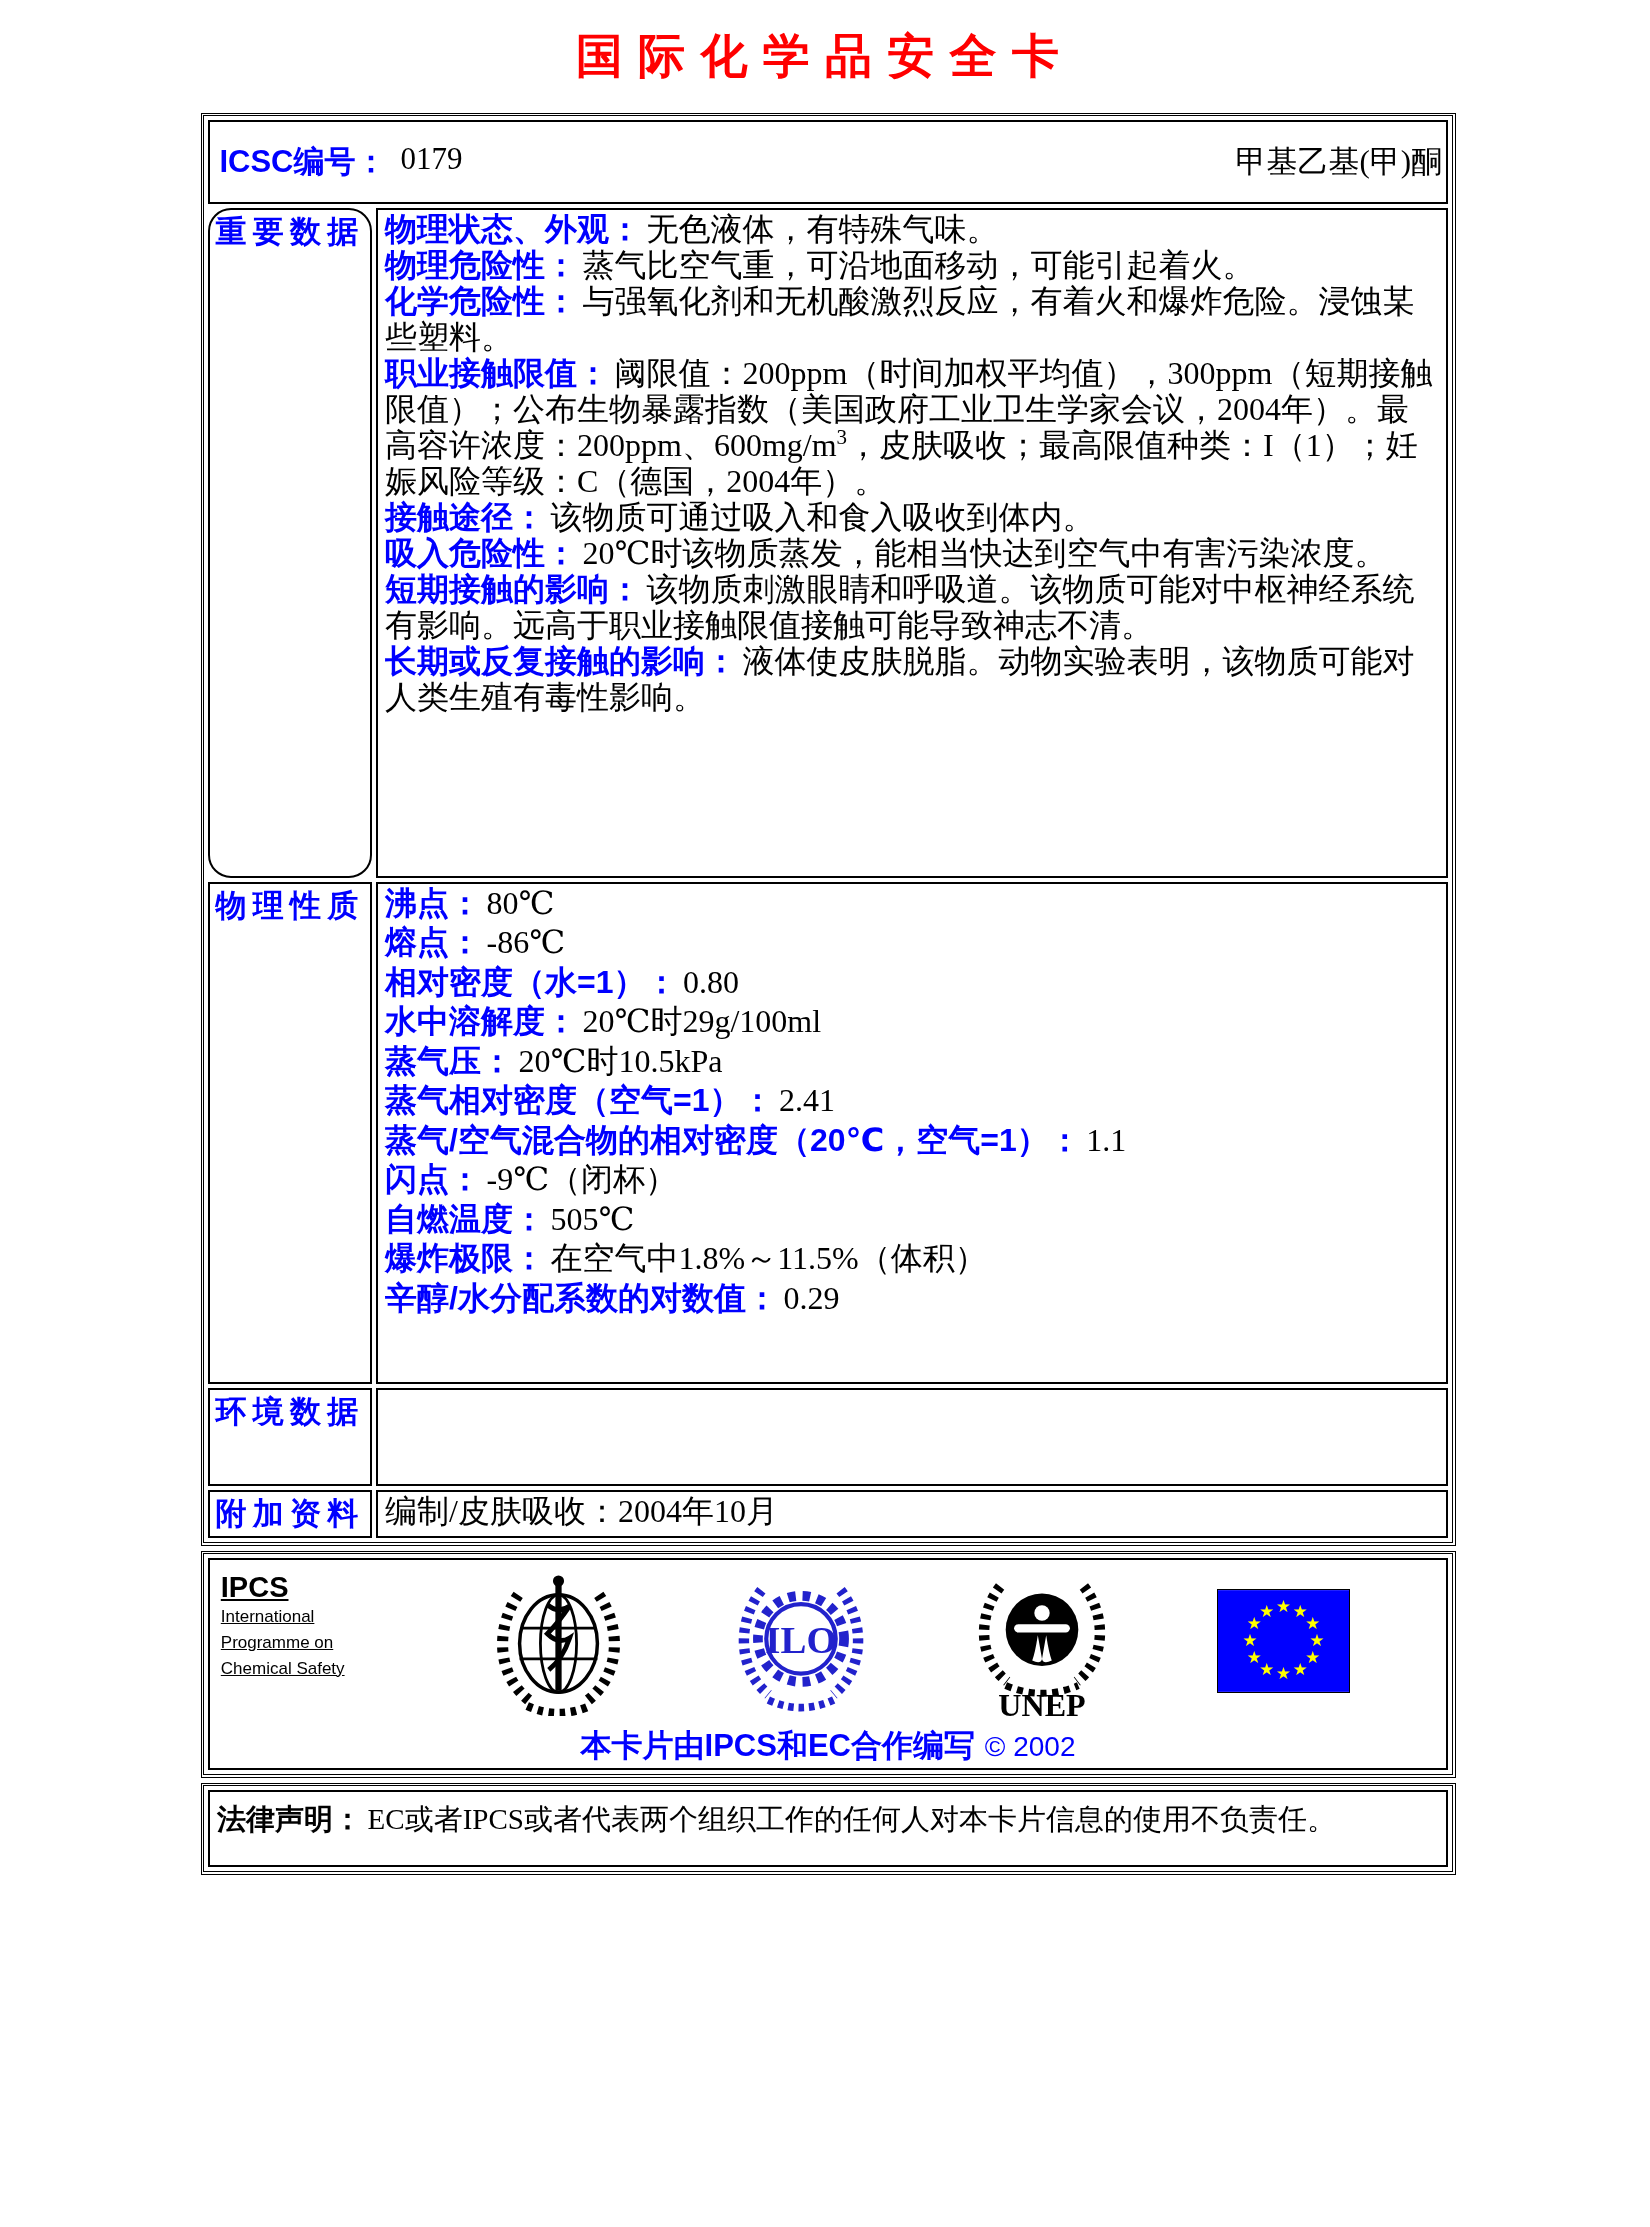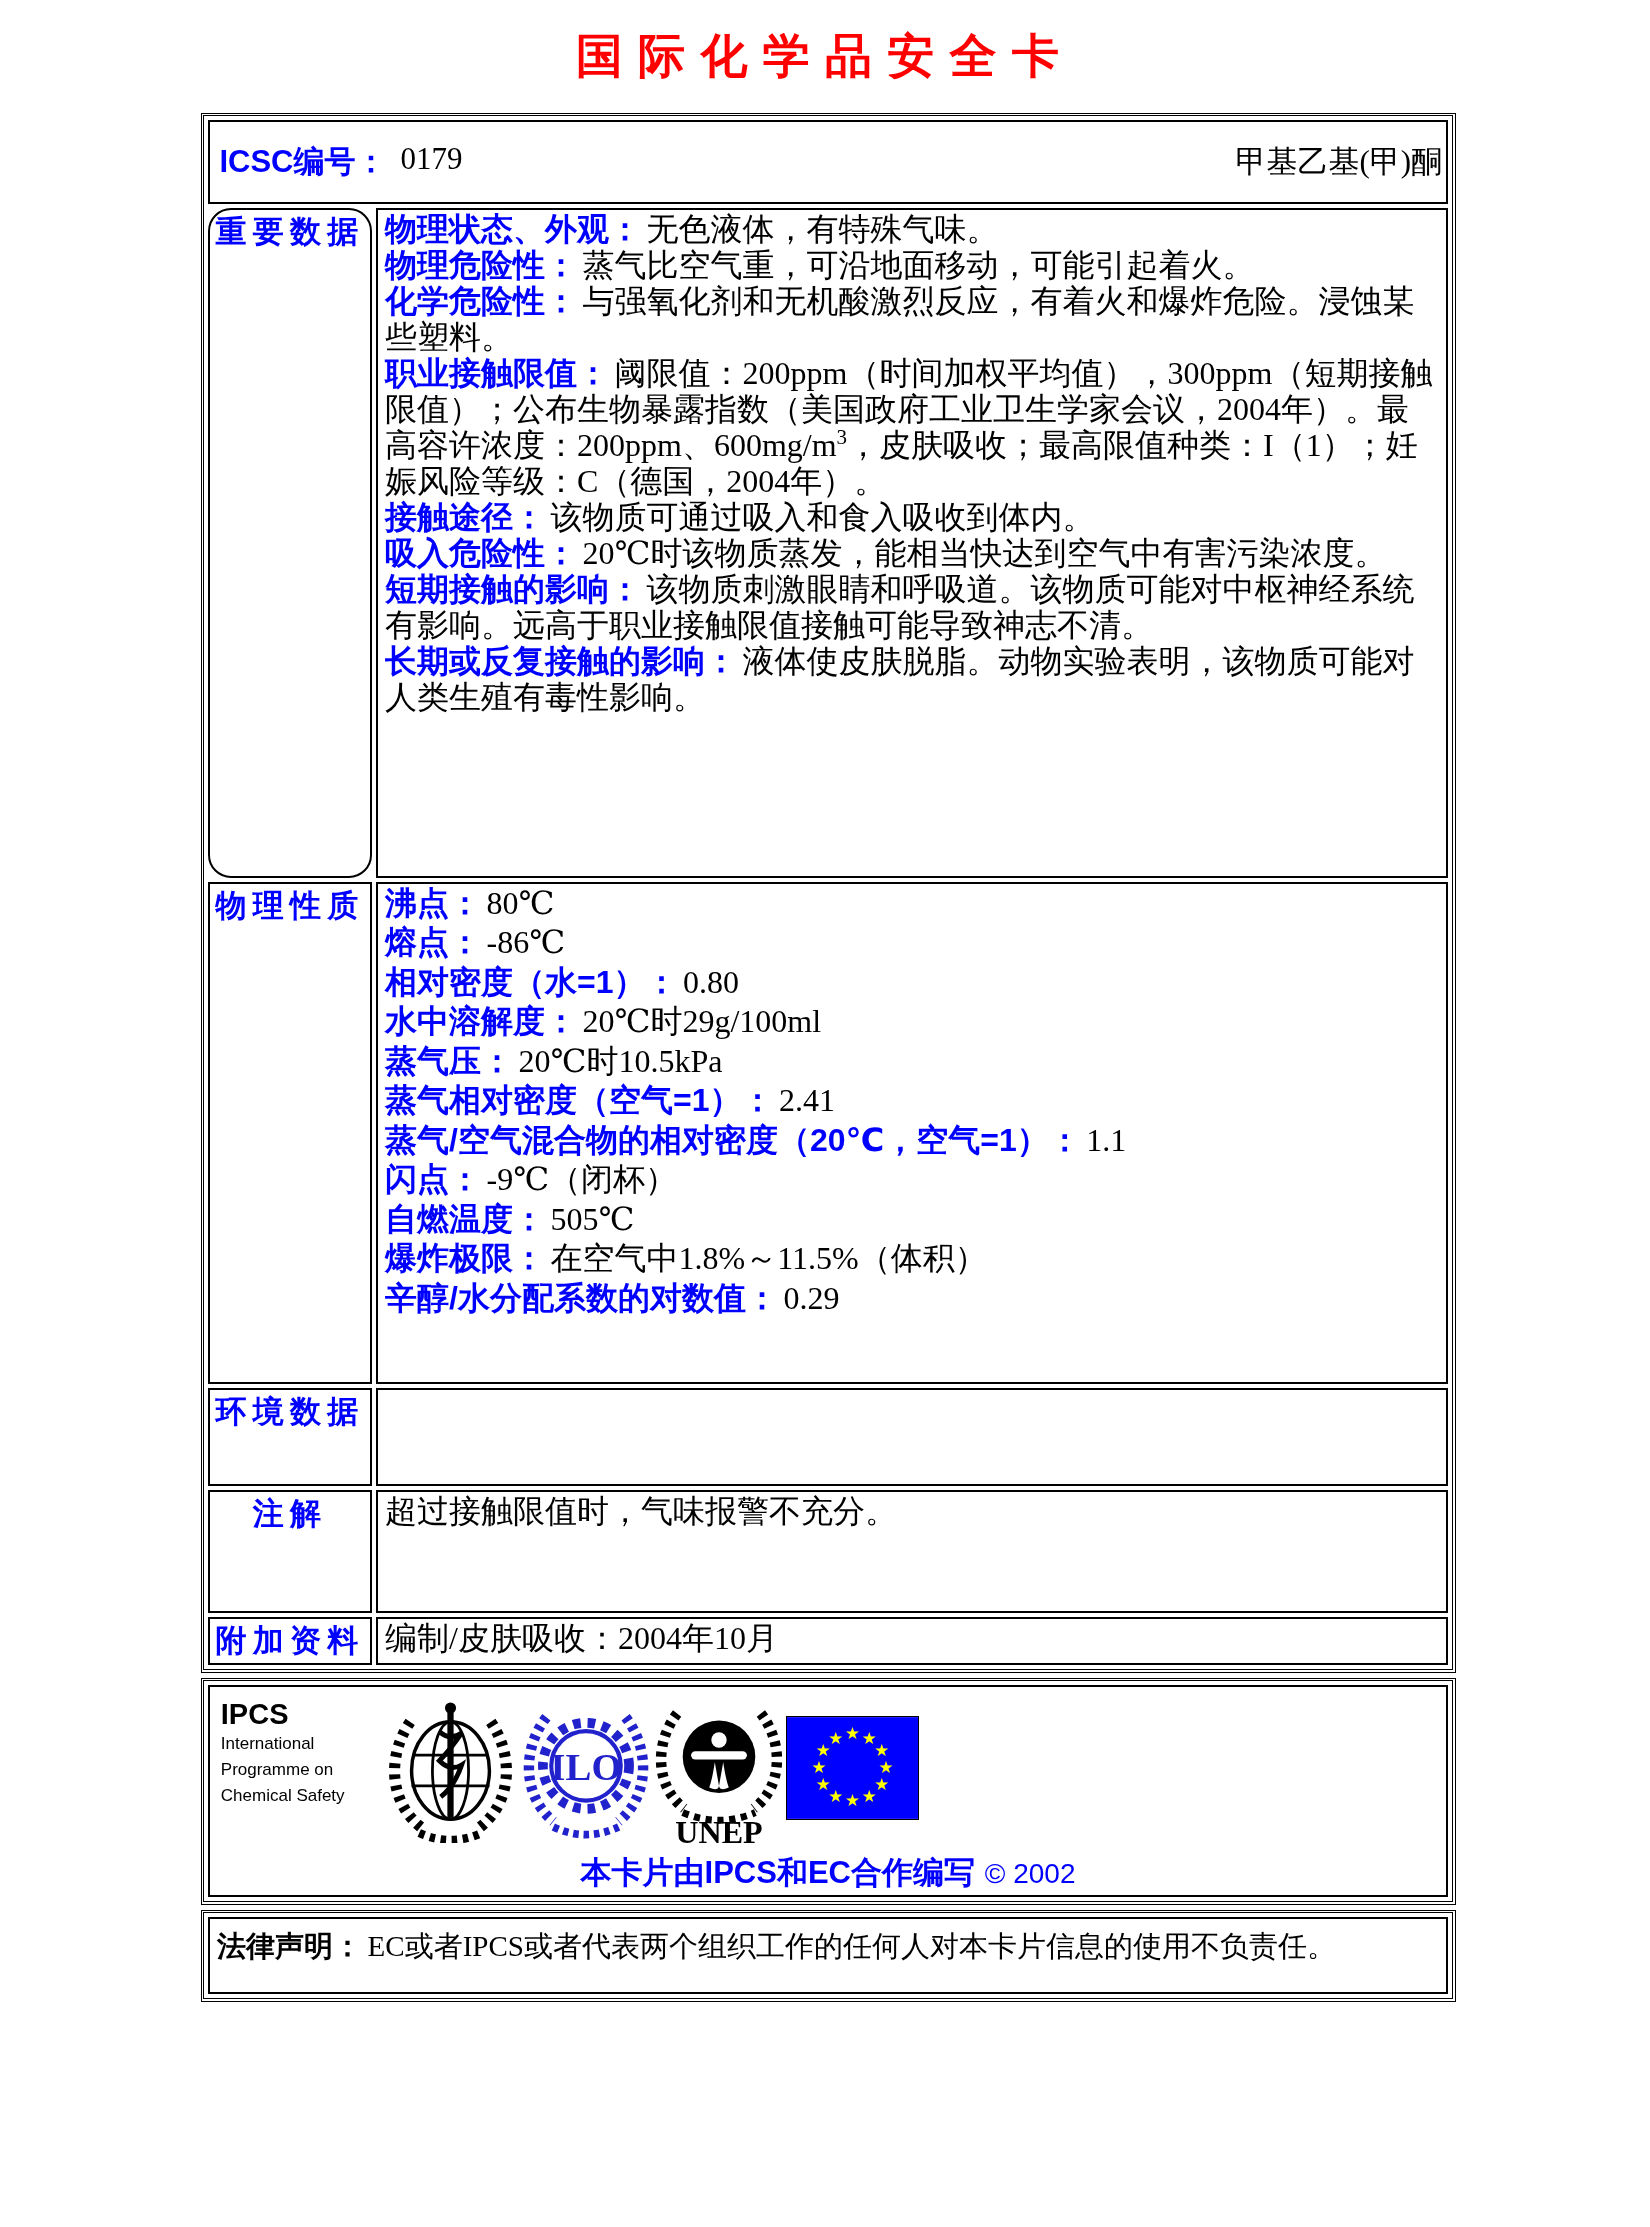--- a/index.html
+++ b/index.html
@@ -44,22 +44,23 @@
   .icsc-left { display:flex; align-items:flex-start; }
   .icsc-num { margin-left:8.4px; }
   .chem-name { font-size:31px; }
 
   .prop-line { margin:0 0 3.5px 0; }
   .imp-item { margin:0; }
 
   
   .logos-cell { height:176px; }
   .logo-row {
-    display:flex; align-items:flex-start;
+    display:flex; justify-content:space-between; align-items:flex-start;
     padding:9.8px 95px 0 9.8px;
+    text-decoration:underline;
   }
   .ipcs-block { width:160px; font-family:"Liberation Sans","DejaVu Sans",sans-serif; }
   .ipcs-title { font-weight:bold; font-size:29px; line-height:33px; }
   .ipcs-line { font-size:17px; line-height:26px; }
   .copyright-line {
     text-align:center; margin-top:2.8px; color:#0000ff;
     font-family:"Liberation Sans","DejaVu Sans",sans-serif;
   }
   .copyright-main { font-weight:bold; font-size:31px; }
   .copyright-year { font-size:28px; margin-left:9.8px; }
@@ -131,24 +132,20 @@
           <p class="prop-line"><span class="inline-label">爆炸极限：</span><span>在空气中1.8%～11.5%（体积）</span></p>
           <p class="prop-line"><span class="inline-label">辛醇/水分配系数的对数值：</span><span>0.29</span></p>
         </td>
       </tr>
 
       <tr>
         <td class="lblcell" style="height:92px;">环境数据</td>
         <td class="valcell"></td>
       </tr>
 
-      <tr>
-        <td class="lblcell" style="height:117px;">注解</td>
-        <td class="valcell">超过接触限值时，气味报警不充分。</td>
-      </tr>
 
       <tr>
         <td class="lblcell" style="height:36px;">附加资料</td>
         <td class="valcell">编制/皮肤吸收：2004年10月</td>
       </tr>
     </tbody>
       </table>
   </div>
 
   <div class="boxwrap">

